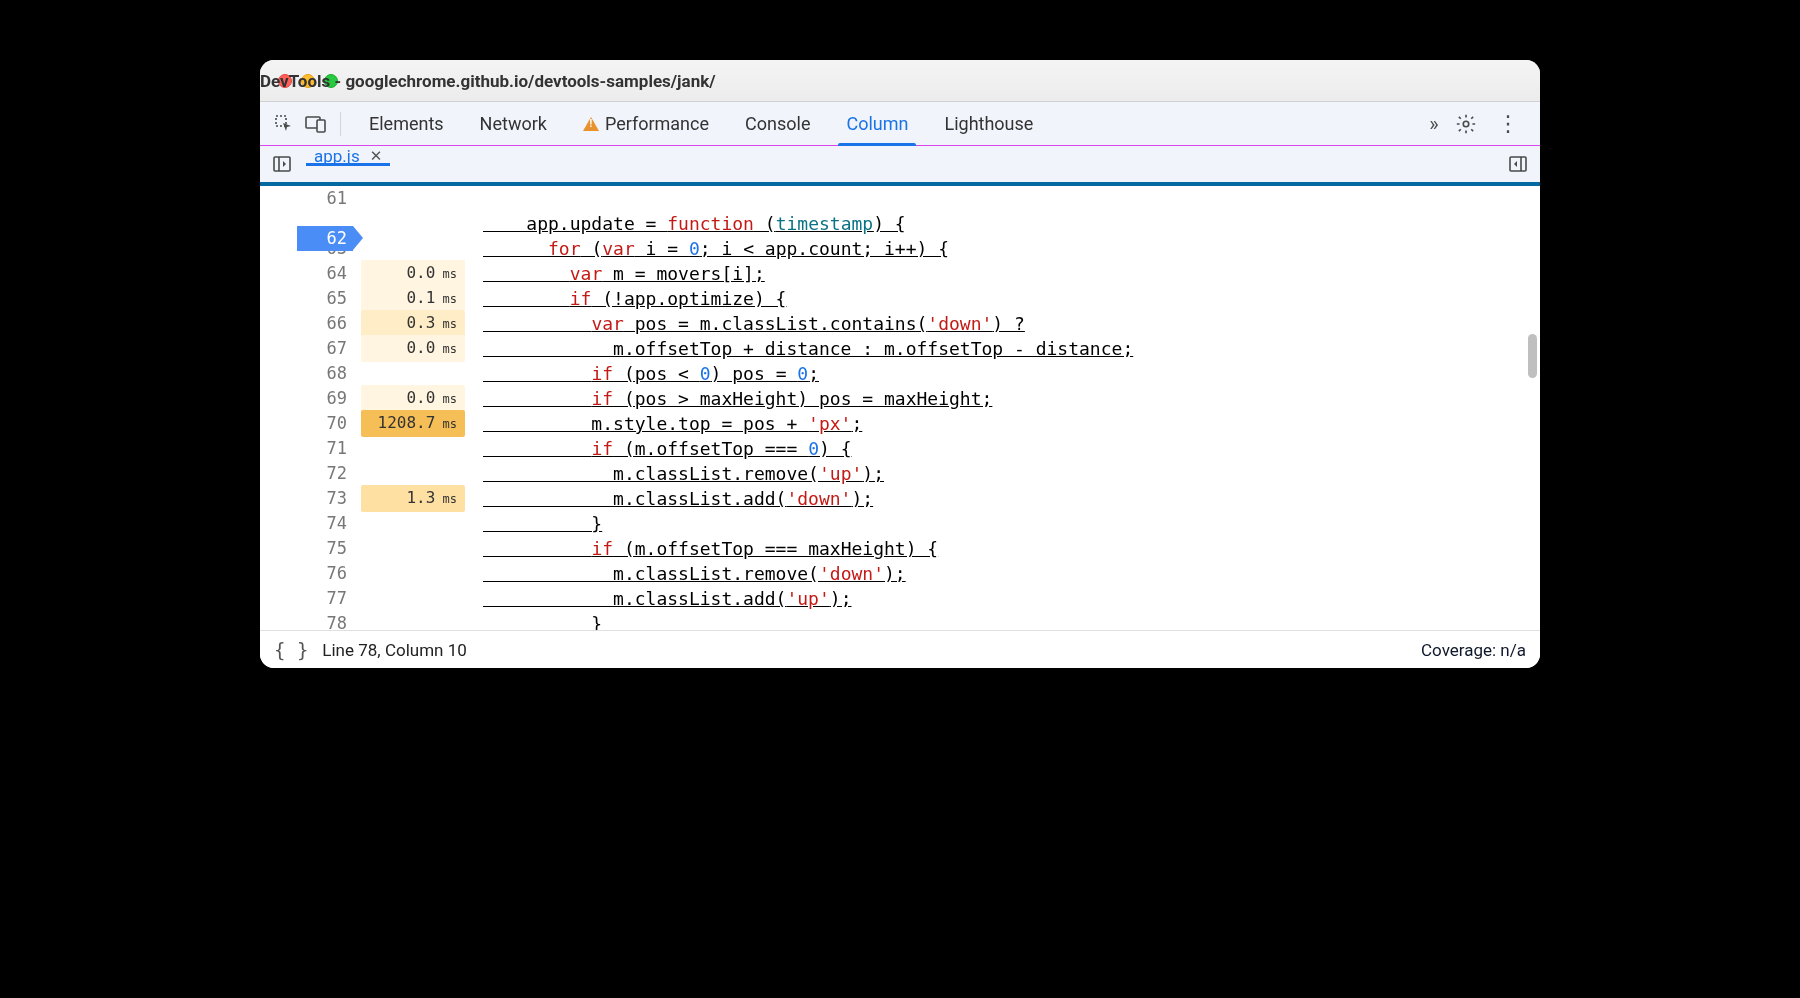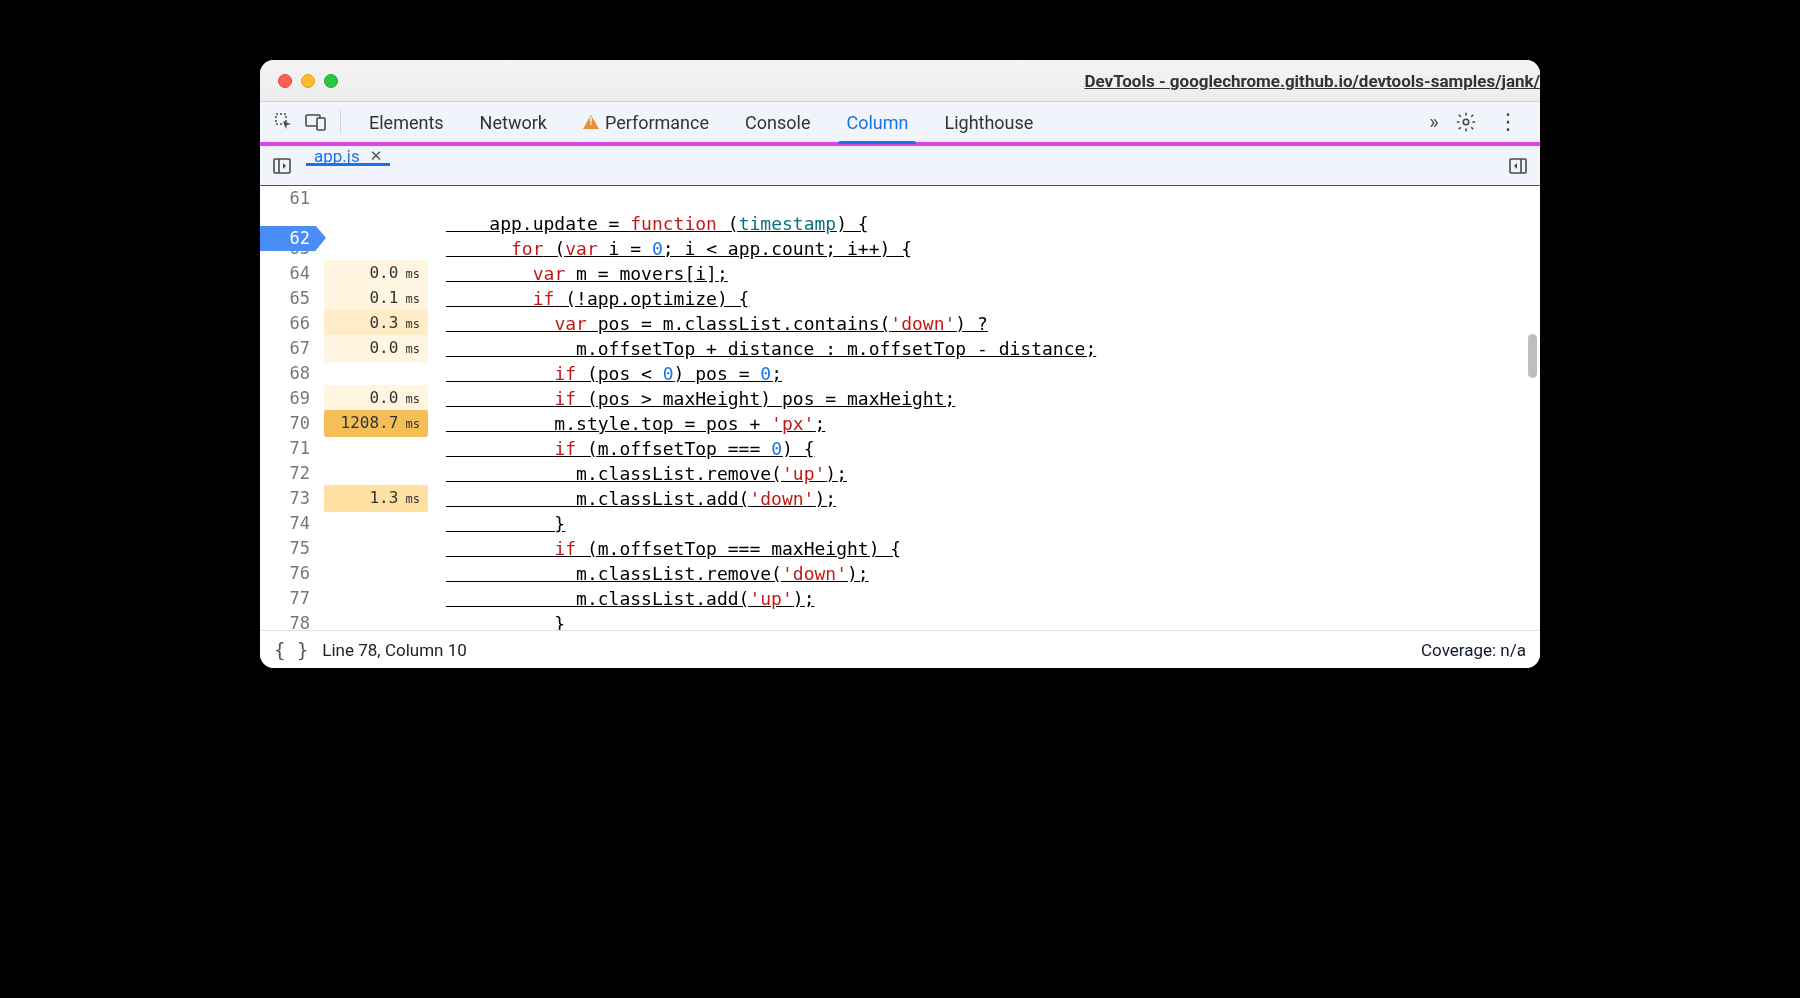--- a/index.html
+++ b/index.html
@@ -34,31 +34,30 @@
     gap: 9px;
     padding-left: 18px;
   }
   .tl { width: 14px; height: 14px; border-radius: 50%; }
   .tl.red { background: #ff5f57; border: 0.5px solid #e24640; }
   .tl.yellow { background: #febc2e; border: 0.5px solid #e1a116; }
   .tl.green { background: #28c840; border: 0.5px solid #1dad2b; }
   .title {
     position: absolute;
     left: 0; right: 0;
-    text-align: right;
+    text-align: left;
     font-size: 17px;
     font-weight: 700;
     color: #333;
     pointer-events: none;
-    text-decoration: underline;
   }
   .toolbar {
     height: 44px;
     background: #f1f5fb;
-    border-bottom: 4px solid #d946ef;
+    border-bottom: 1px solid #d946ef;
     display: flex;
     align-items: center;
     padding: 0 10px;
     gap: 4px;
   }
   .tb-icon {
     width: 28px; height: 28px;
     display: flex; align-items: center; justify-content: center;
     color: #4a4a4a;
     border-radius: 4px;
@@ -112,21 +111,21 @@
   }
   .tb-right {
     display: flex;
     align-items: center;
     gap: 14px;
     padding-right: 8px;
   }
   .filetabs {
     height: 40px;
     background: #f1f5fb;
-    border-bottom: 1px solid #0369a1;
+    border-bottom: 4px solid #0369a1;
     display: flex;
     align-items: stretch;
     padding: 0 8px;
     gap: 6px;
   }
   .ft-icon {
     width: 28px;
     display: flex; align-items: center; justify-content: center;
     color: #4a4a4a;
   }
@@ -151,20 +150,21 @@
   .ft-spacer { flex: 1; }
   .editor {
     display: flex;
     height: 444px;
     background: #fff;
     position: relative;
     font-family: "SF Mono", Menlo, Consolas, monospace;
     font-size: 18px;
     line-height: 25px;
     overflow: hidden;
+    padding-left: 37px;
   }
   .gutter {
     width: 168px;
     background: #fff;
     position: relative;
   }
   .gline {
     display: flex;
     height: 25px;
     align-items: center;

